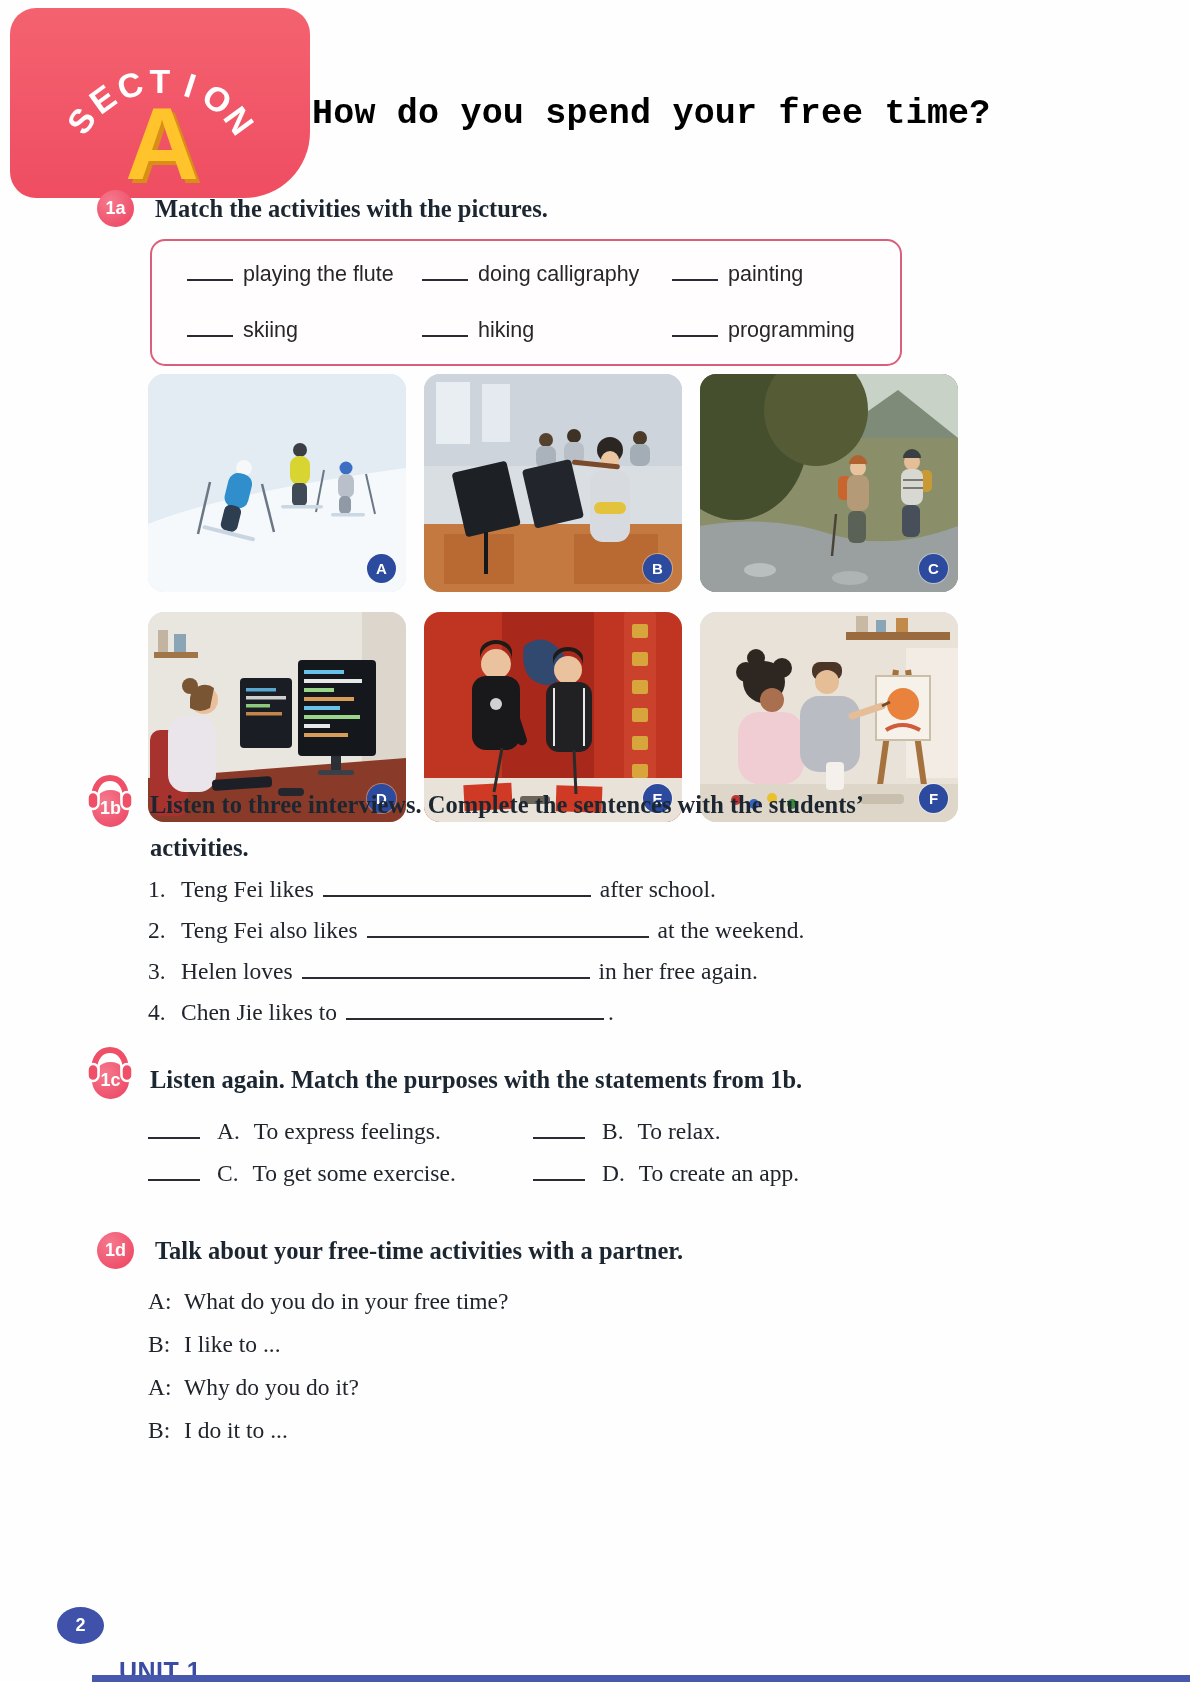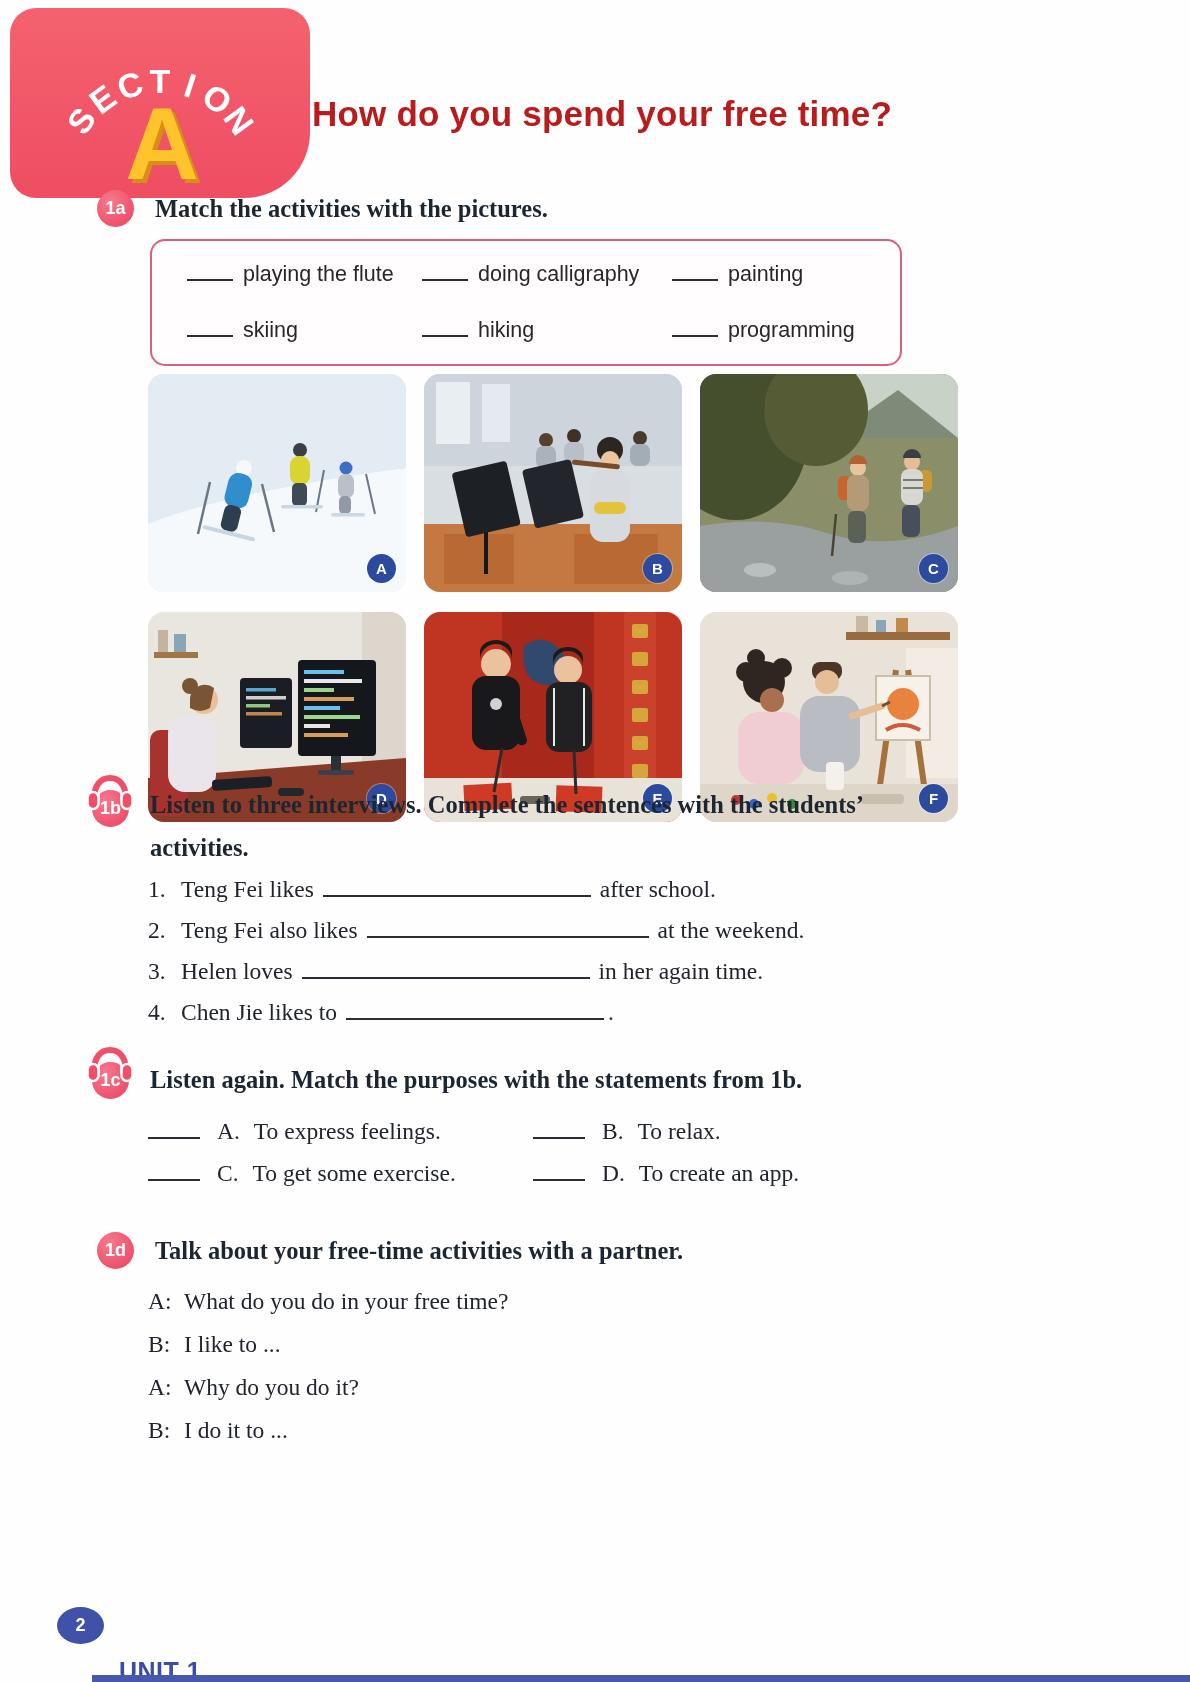--- a/index.html
+++ b/index.html
@@ -27,21 +27,21 @@
   .l6{ transform:translate(-50%,-50%) rotate(36deg)  translateY(-97px); }
   .l7{ transform:translate(-50%,-50%) rotate(54deg)  translateY(-97px); }
   .big-a {
     position:absolute; left:152px; top:136px; transform:translate(-50%,-50%);
     font-family:"Liberation Sans", sans-serif; font-weight:800; font-size:102px;
     color:#ffc32b; text-shadow:4px 4px 0 #d98f17;
   }
 
   .title {
     position:absolute; left:312px; top:94px;
-    font-family:Liberation Sans, sans-serif; font-weight:800; font-size:35px; color:#b91c1c;
+    font-family:Liberation Mono, monospace; font-weight:800; font-size:35px; color:#000000;
     letter-spacing:0.2px;
   }
 
   
   .ex-head { position:absolute; display:flex; align-items:flex-start; gap:21px; }
   .badge {
     position:relative; width:37px; height:37px; border-radius:50%; flex:0 0 37px;
     background:radial-gradient(circle at 35% 30%, #f5798d, #ec415f);
     color:#fff; font-family:"Liberation Sans", sans-serif; font-weight:700; font-size:18px;
     display:flex; align-items:center; justify-content:center;
@@ -392,21 +392,21 @@
     <div class="sent">
       <span class="num">2.</span>
       <span>Teng Fei also likes</span>
       <span class="blank sent-blank b2"></span>
       <span>at the weekend.</span>
     </div>
     <div class="sent">
       <span class="num">3.</span>
       <span>Helen loves</span>
       <span class="blank sent-blank b3"></span>
-      <span>in her again time.</span>
+      <span>in her free again.</span>
     </div>
     <div class="sent">
       <span class="num">4.</span>
       <span>Chen Jie likes to</span>
       <span class="blank sent-blank b4"></span>
       <span>.</span>
     </div>
   </div>
 
   <div class="ex-head ex1c-head">

